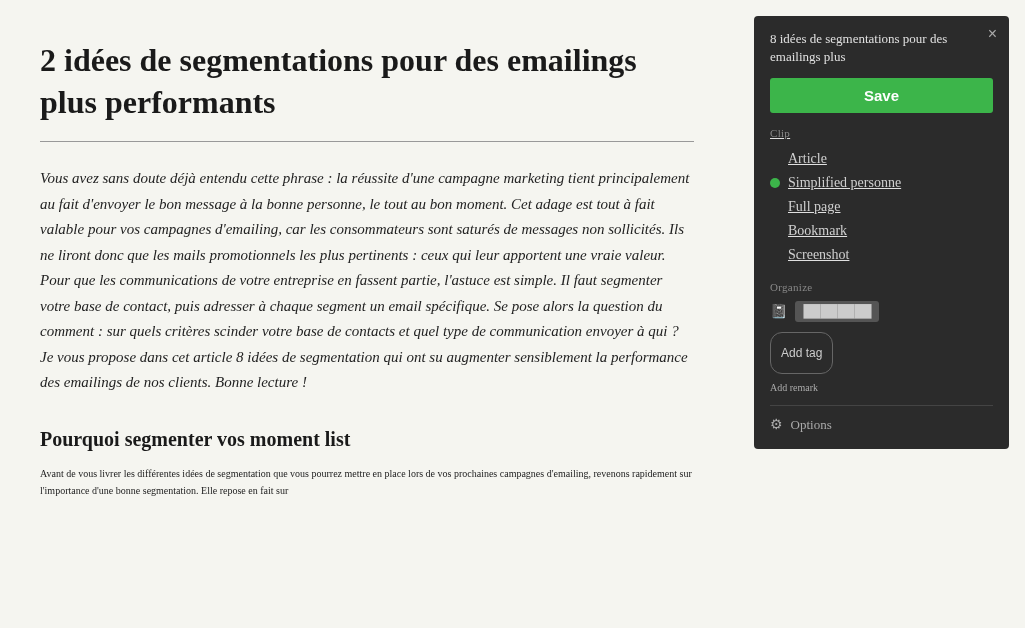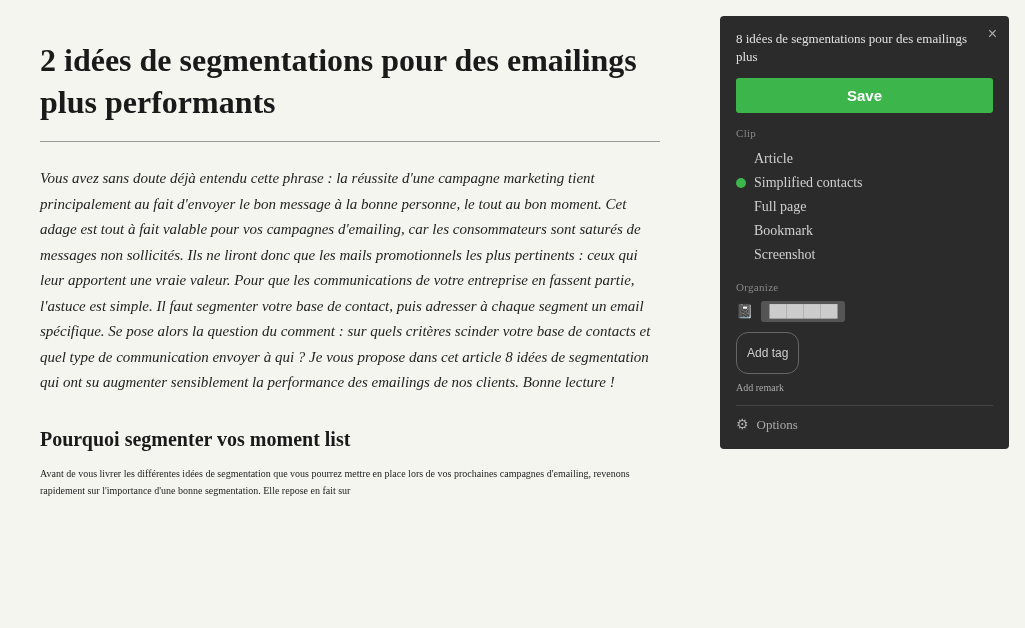--- a/index.html
+++ b/index.html
@@ -57,21 +57,21 @@
 
     .article-body {
       font-size: 10px;
       line-height: 1.7;
       color: #222;
       font-style: normal;
     }
 
     
     .popup-panel {
-      width: 289px;
+      width: 255px;
       background: #2b2b2b;
       color: #e0e0e0;
       padding: 14px 16px 16px 16px;
       position: relative;
       flex-shrink: 0;
       margin: 16px 16px 16px 0;
       border-radius: 4px;
       height: fit-content;
       align-self: flex-start;
       margin-top: 16px;
@@ -113,20 +113,21 @@
     .section-label {
       font-size: 11px;
       color: #888;
       text-transform: none;
       margin-bottom: 8px;
       letter-spacing: 0.3px;
     }
 
     .clip-section {
       margin-bottom: 14px;
+      text-decoration: underline;
     }
 
     .clip-item {
       display: flex;
       align-items: center;
       padding: 4px 0;
       font-size: 14px;
       color: #d0d0d0;
       cursor: pointer;
     }
@@ -226,21 +227,21 @@
   
   <div class="clip-section">
     <div class="section-label">Clip</div>
 
     <div class="clip-item">
       <span class="clip-dot-empty"></span>
       <span>Article</span>
     </div>
     <div class="clip-item">
       <span class="clip-dot"></span>
-      <span>Simplified contacts</span>
+      <span>Simplified personne</span>
     </div>
     <div class="clip-item">
       <span class="clip-dot-empty"></span>
       <span>Full page</span>
     </div>
     <div class="clip-item">
       <span class="clip-dot-empty"></span>
       <span>Bookmark</span>
     </div>
     <div class="clip-item">

